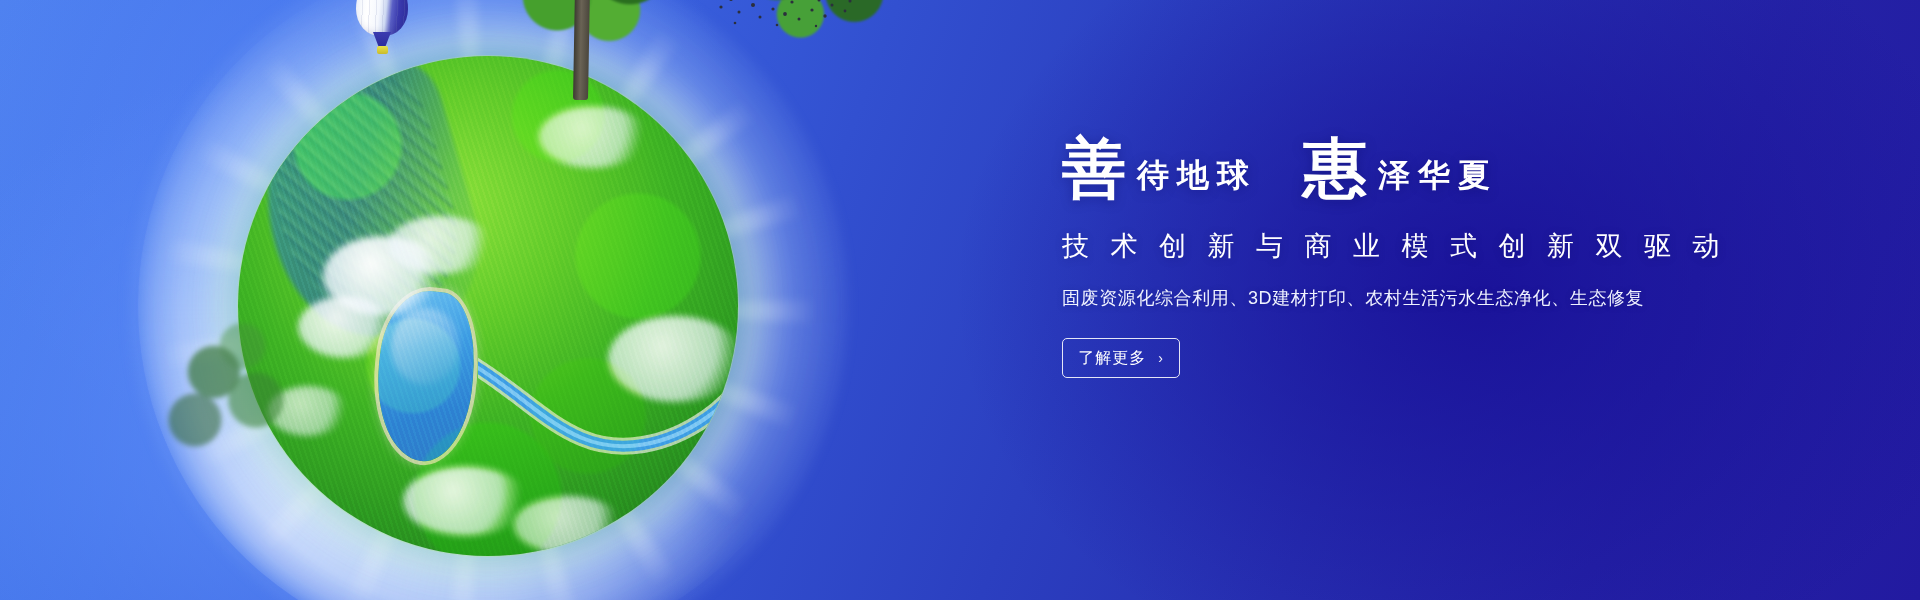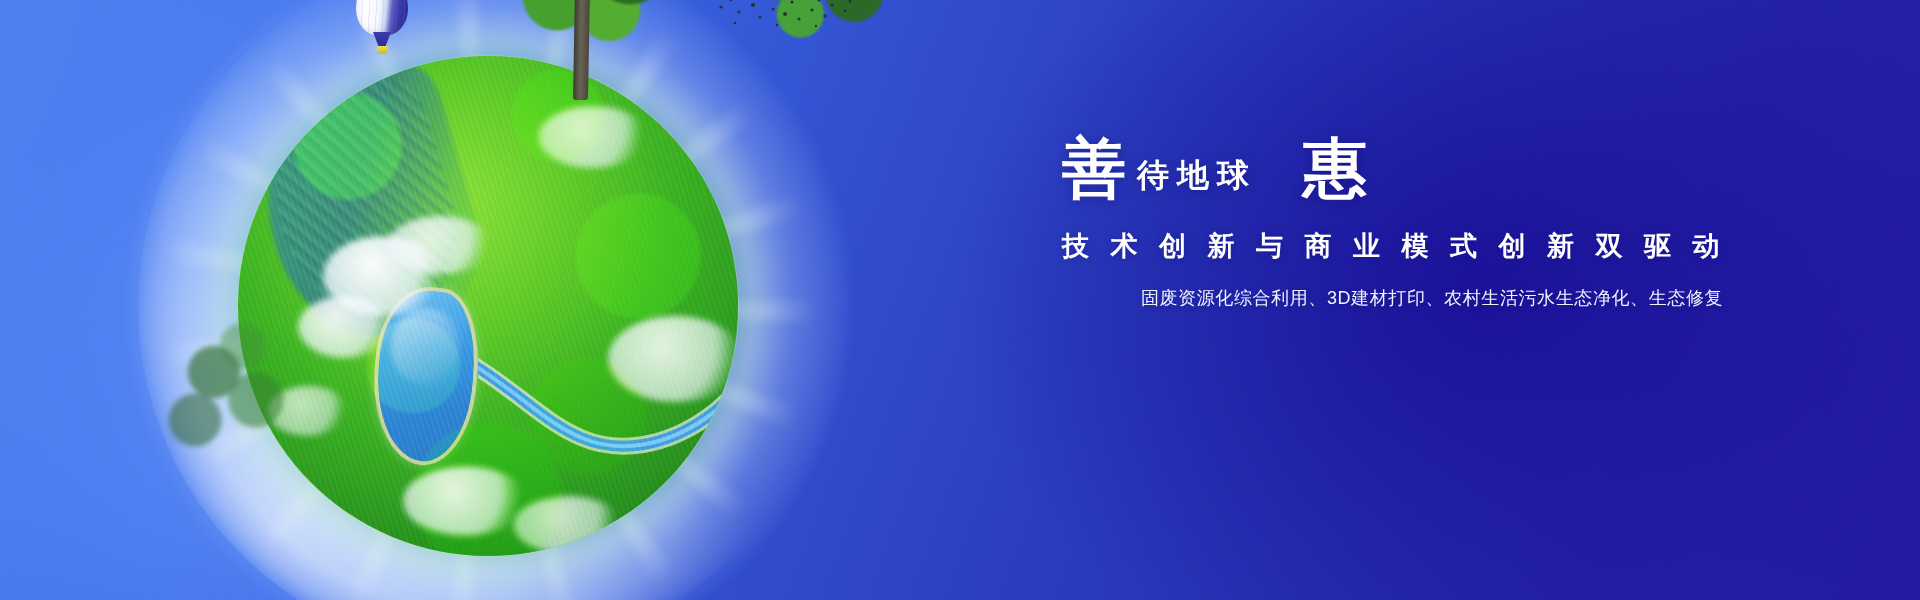--- a/index.html
+++ b/index.html
@@ -366,31 +366,29 @@
   }
   .hl-gap { display: inline-block; width: 46px; }
 
   .subtitle {
     margin-top: 28px;
     color: #ffffff;
     font-size: 27px;
     letter-spacing: 7px;
     white-space: nowrap;
     text-shadow: 0 1px 8px rgba(10,10,90,0.30);
-    font-weight: bold;
   }
 
   .desc {
     margin-top: 22px;
     color: #f0f3ff;
     font-size: 18px;
     letter-spacing: 0.6px;
     white-space: nowrap;
     text-shadow: 0 1px 6px rgba(10,10,90,0.28);
-    text-align: center;
   }
 
   .cta {
     margin-top: 28px;
     display: inline-flex;
     align-items: center;
     justify-content: center;
     gap: 12px;
     width: 118px;
     height: 40px;
@@ -491,21 +489,26 @@
     </svg>
   </div>
 
   <div class="content">
 
     <div class="headline">
       <span class="hl-big">善</span>
       <span class="hl-small">待地球</span>
       <span class="hl-gap"></span>
       <span class="hl-big">惠</span>
+      <span class="hl-small">泽华夏</span>
     </div>
 
     <div class="subtitle">技 术 创 新 与 商 业 模 式 创 新 双 驱 动</div>
 
     <div class="desc">固废资源化综合利用、3D建材打印、农村生活污水生态净化、生态修复</div>
 
+    <div class="cta">
+      <span>了解更多</span>
+      <span class="chev">›</span>
+    </div>
 
   </div>
 </div>
 
 </body></html>

